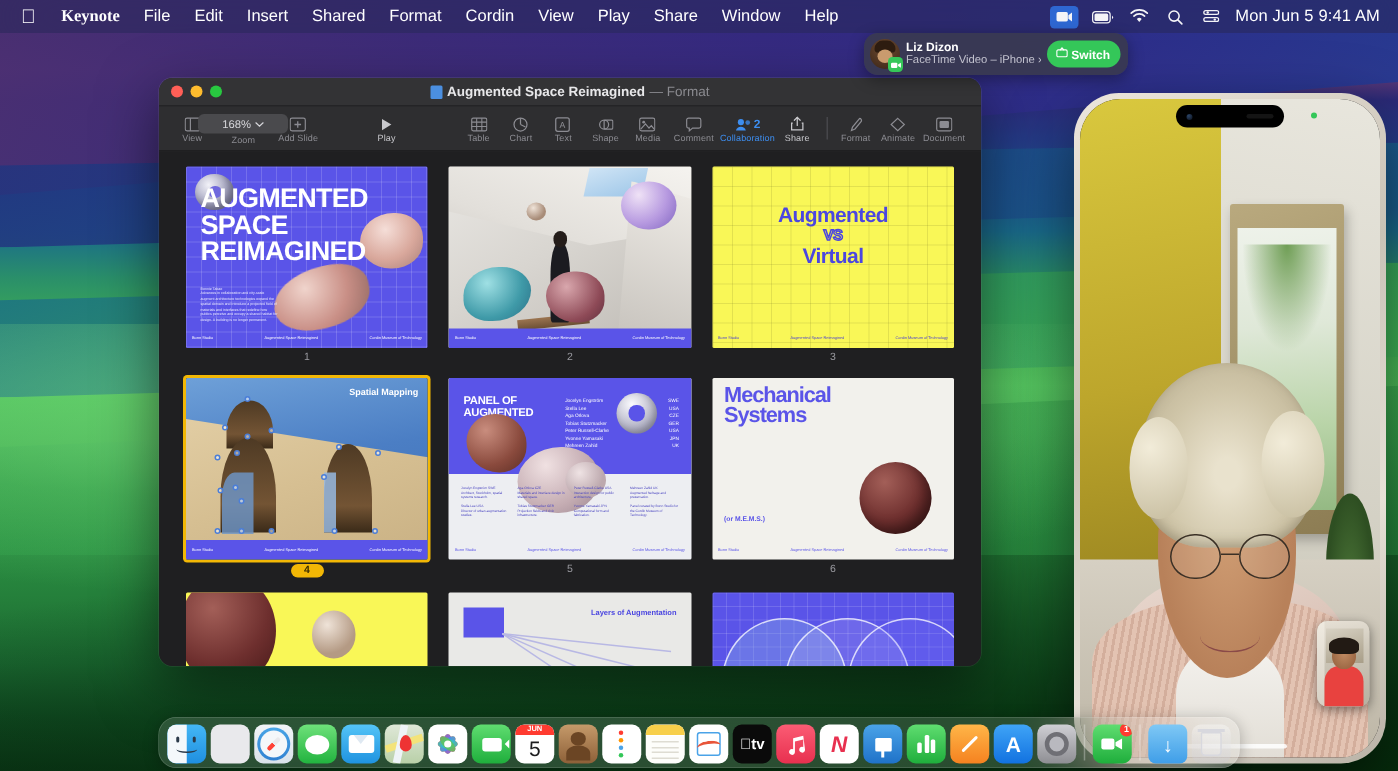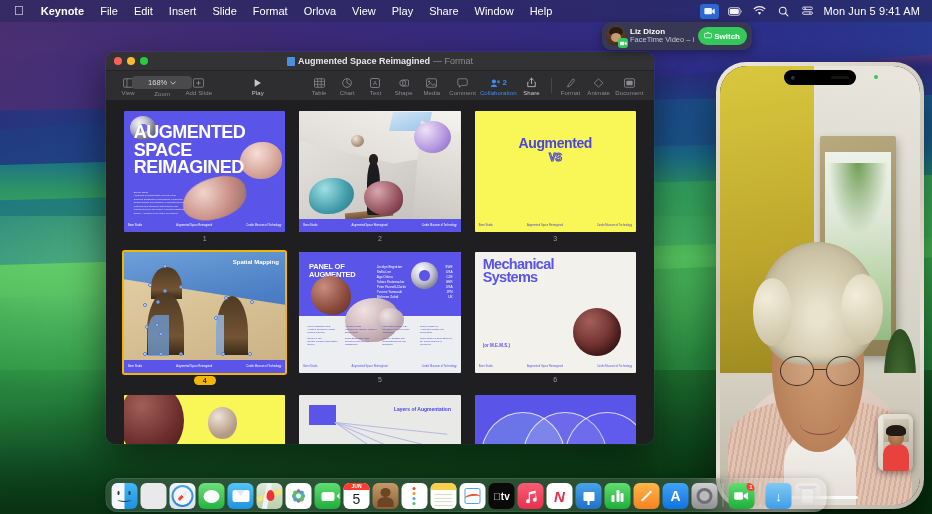--- a/index.html
+++ b/index.html
@@ -62,31 +62,31 @@
     position:absolute; top:0; left:0; right:0; height:22px;
     background: rgba(40,40,90,0.55);
     backdrop-filter: blur(20px);
     display:flex; align-items:center;
     color:#fff; font-size:11px;
     padding: 0 8px;
     z-index: 50;
   }
   .menu-left { display:flex; align-items:center; gap:0px; }
   .menu-item { padding: 0 8px; line-height:22px; white-space:nowrap; cursor:default; }
-  .menu-item.bold { font-weight:bold; }
+  .menu-item.bold { font-weight:bold;font-family:Liberation Serif, serif; }
   .apple-logo { font-size:13px; padding: 0 9px 0 6px; line-height:22px; }
   .menu-right { margin-left:auto; display:flex; align-items:center; gap:9px; padding-right:4px; }
   .mb-icon { width:15px; height:13px; display:flex; align-items:center; justify-content:center; opacity:.95; }
   .mb-icon.active { background:#2f6bd8; border-radius:3px; width:19px; height:15px; }
   .mb-time { font-size:11px; white-space:nowrap; letter-spacing:0.1px;}
 
   
   #facetime-banner {
     position:absolute; top:22px; right:180px;
-    width:150px; height:28px;
+    width:176px; height:28px;
     background: rgba(58,58,80,0.92);
     backdrop-filter: blur(25px);
     border-radius:9px;
     display:flex; align-items:center;
     padding: 0 5px 0 4px;
     box-shadow: 0 3px 10px rgba(0,0,0,.35);
     z-index: 60;
     gap: 4px;
   }
   .ft-avatar {
@@ -566,23 +566,23 @@
   <div class="wall-band band-c"></div>
 </div>
 
 <div id="menubar">
   <div class="menu-left">
     <div class="apple-logo"></div>
     <div class="menu-item bold">Keynote</div>
     <div class="menu-item">File</div>
     <div class="menu-item">Edit</div>
     <div class="menu-item">Insert</div>
-    <div class="menu-item">Slide</div>
+    <div class="menu-item">Shared</div>
     <div class="menu-item">Format</div>
-    <div class="menu-item">Orlova</div>
+    <div class="menu-item">Cordin</div>
     <div class="menu-item">View</div>
     <div class="menu-item">Play</div>
     <div class="menu-item">Share</div>
     <div class="menu-item">Window</div>
     <div class="menu-item">Help</div>
   </div>
   <div class="menu-right">
     <div class="mb-icon active">
       <svg viewBox="0 0 16 12" width="11" height="9">
           <rect x="0.5" y="1" width="11" height="9" rx="1.5" fill="#fff"></rect>
@@ -868,20 +868,21 @@
         </div>
         <div class="slide-num">2</div>
       </div>
 
       <div class="slide-cell">
         <div class="thumb s3">
           <div class="grid"></div>
           <div class="t">
             <div>Augmented</div>
             <span class="vs">VS</span>
+            <div>Virtual</div>
           </div>
           <div class="sfoot dark">
             <span>Bonn Studio</span>
             <span>Augmented Space Reimagined</span>
             <span>Cordin Museum of Technology</span>
           </div>
         </div>
         <div class="slide-num">3</div>
       </div>
 

